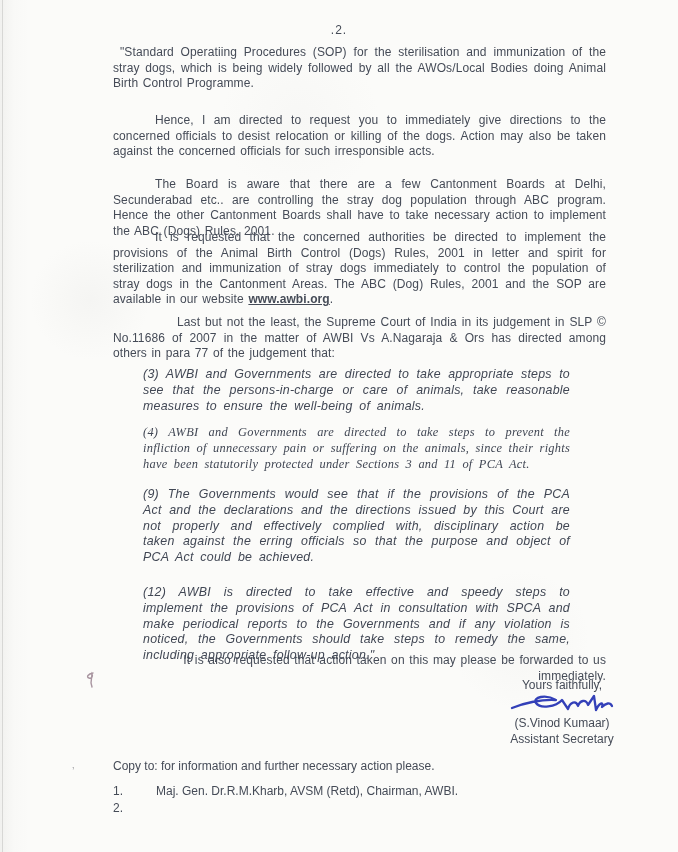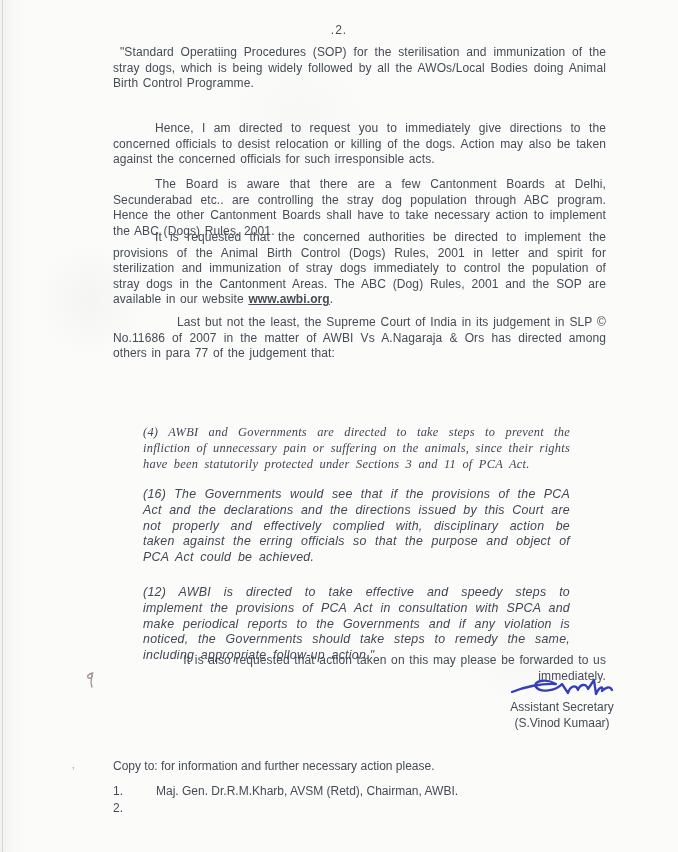--- a/index.html
+++ b/index.html
@@ -58,49 +58,51 @@
 <body>
 
 <div class="page">
 
   <div class="scan-edge"></div>
 
   <div class="page-number">.2.</div>
 
   <p class="body-para indent-sm" style="top:45px;">"Standard Operatiing Procedures (SOP) for the sterilisation and immunization of the stray dogs, which is being widely followed by all the AWOs/Local Bodies doing Animal Birth Control Programme.</p>
 
-  <p class="body-para indent-md" style="top:121px;">Hence, I am directed to request you to immediately give directions to the concerned officials to desist relocation or killing of the dogs. Action may also be taken against the concerned officials for such irresponsible acts.</p>
+  <p class="body-para indent-md" style="top:113px;">Hence, I am directed to request you to immediately give directions to the concerned officials to desist relocation or killing of the dogs. Action may also be taken against the concerned officials for such irresponsible acts.</p>
 
   <p class="body-para indent-md" style="top:177px;">The Board is aware that there are a few Cantonment Boards at Delhi, Secunderabad etc.. are controlling the stray dog population through ABC program. Hence the other Cantonment Boards shall have to take necessary action to implement the ABC (Dogs) Rules, 2001.</p>
 
   <p class="body-para indent-md" style="top:230px;"><span>It is requested that the concerned authorities be directed to implement the provisions of the Animal Birth Control (Dogs) Rules, 2001 in letter and spirit for sterilization and immunization of stray dogs immediately to control the population of stray dogs in the Cantonment Areas. The ABC (Dog) Rules, 2001 and the SOP are available in our website </span><span class="website-link">www.awbi.org</span><span>.</span></p>
 
   <p class="body-para indent-lg" style="top:315px;">Last but not the least, the Supreme Court of India in its judgement in SLP © No.11686 of 2007 in the matter of AWBI Vs A.Nagaraja &amp; Ors has directed among others in para 77 of the judgement that:</p>
 
+  <p class="quote-para" style="top:367px;">(3) AWBI and Governments are directed to take appropriate steps to see that the persons-in-charge or care of animals, take reasonable measures to ensure the well-being of animals.</p>
 
   <p class="quote-para" style="top:425px;font-family:Liberation Serif, serif;">(4) AWBI and Governments are directed to take steps to prevent the infliction of unnecessary pain or suffering on the animals, since their rights have been statutorily protected under Sections 3 and 11 of PCA Act.</p>
 
-  <p class="quote-para" style="top:487px;">(16) The Governments would see that if the provisions of the PCA Act and the declarations and the directions issued by this Court are not properly and effectively complied with, disciplinary action be taken against the erring officials so that the purpose and object of PCA Act could be achieved.</p>
+  <p class="quote-para" style="top:487px;">(9) The Governments would see that if the provisions of the PCA Act and the declarations and the directions issued by this Court are not properly and effectively complied with, disciplinary action be taken against the erring officials so that the purpose and object of PCA Act could be achieved.</p>
 
   <p class="quote-para" style="top:569px;margin-top:16px;">(12) AWBI is directed to take effective and speedy steps to implement the provisions of PCA Act in consultation with SPCA and make periodical reports to the Governments and if any violation is noticed, the Governments should take steps to remedy the same, including appropriate follow-up action."</p>
 
   <p class="body-para" style="top:653px; text-align:right;">It is also requested that action taken on this may please be forwarded to us immediately.</p>
 
   <svg class="mark-tick" width="14" height="20" viewBox="0 0 14 20">
     <path d="M9 2 C4 3, 2 6, 5 7 C8 8, 9 5, 8 3 L7 12 L8 16" fill="none" stroke="#8d7383" stroke-width="1.4" stroke-linecap="round"></path>
   </svg>
 
   <div class="sig-block">
+    <div class="sig-row">Yours faithfully,</div>
     <svg class="sig-scribble" width="104" height="28" viewBox="0 0 104 28">
       <path d="M2 17 C14 12, 32 8, 46 9 C36 3, 22 6, 26 12 C30 18, 46 16, 52 9
                L58 18 C60 11, 66 9, 68 15 C70 9, 76 8, 78 14
                L84 5 L86 19 C89 12, 94 10, 92 16 C96 12, 100 11, 102 15" fill="none" stroke="#3340b8" stroke-width="2.3" stroke-linecap="round" stroke-linejoin="round"></path>
     </svg>
+    <div class="sig-row">(S.Vinod Kumaar)</div>
     <div class="sig-row">Assistant Secretary</div>
-    <div class="sig-row">(S.Vinod Kumaar)</div>
   </div>
 
   <span class="mark-speck">’</span>
 
   <p class="copy-heading">Copy to: for information and further necessary action please.</p>
 
   <div class="copy-list">
     <div class="copy-row">
       <span class="copy-num">1.</span>
       <span>Maj. Gen. Dr.R.M.Kharb, AVSM (Retd), Chairman, AWBI.</span>

